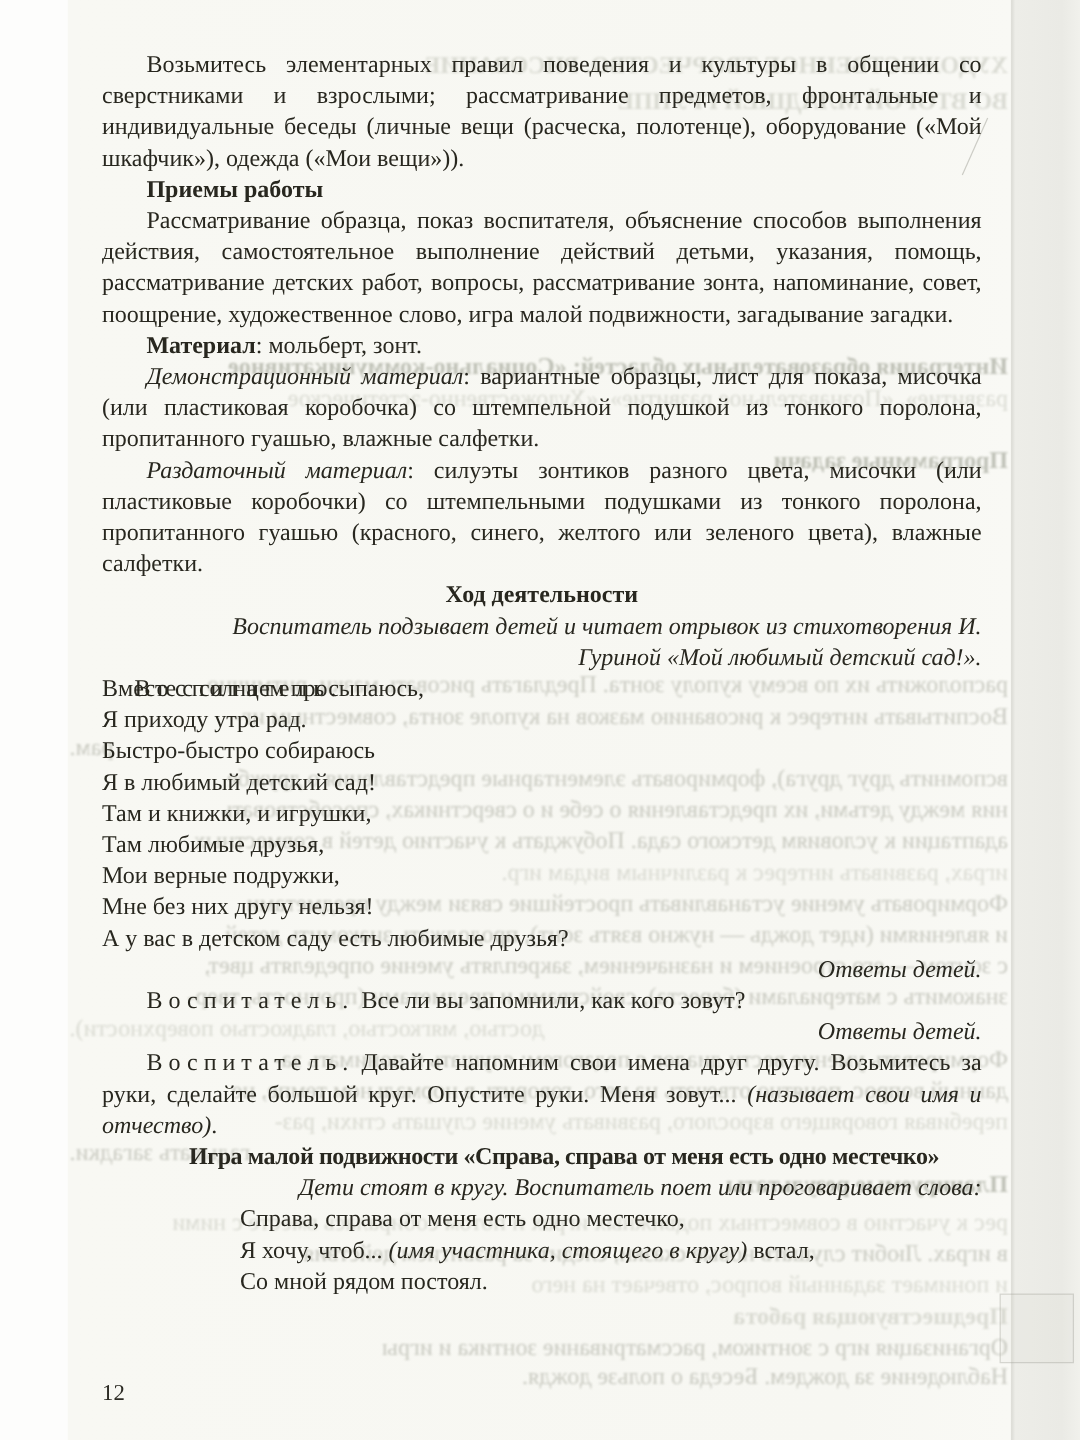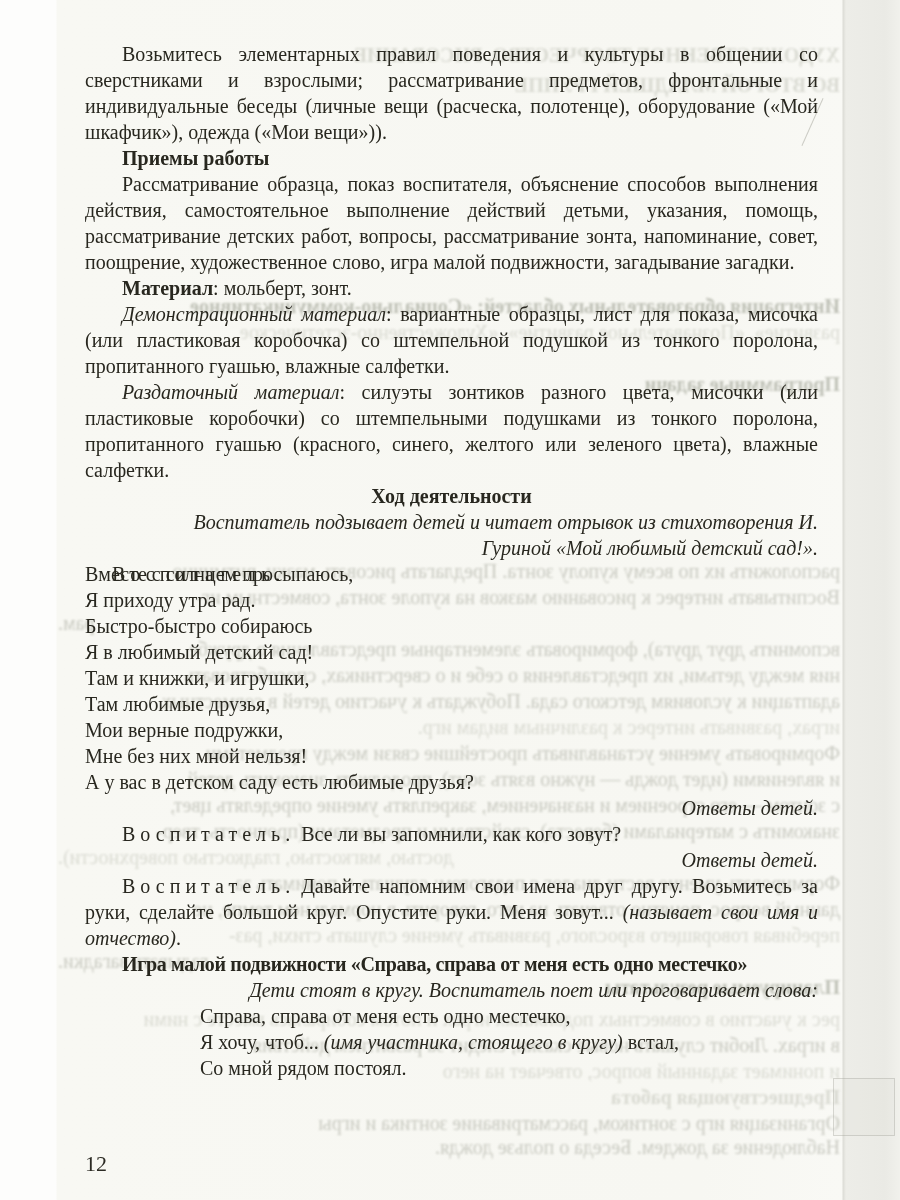--- a/index.html
+++ b/index.html
@@ -30,28 +30,28 @@
     background:rgba(168,168,158,0.55);transform:rotate(24deg);}
   
   .text-col{position:absolute;left:85px;top:41px;width:733px;
     font-size:20px;line-height:26px;}
   .text-col p{margin:0;}
   .indent{text-indent:37px;}
   .just{text-align:justify;}
   .bold{font-weight:bold;}
   .ital{font-style:italic;text-align:right;}
   .center{text-align:center;}
-  .nowrap{white-space:nowrap;letter-spacing:-0.35px;}
+  .nowrap{white-space:nowrap;letter-spacing:-0.35px;text-align:center;}
   .spaced{letter-spacing:5px;margin-right:6px;}
   
   .poem1-wrap{position:relative;}
   .voice-label{position:absolute;left:27px;top:0;letter-spacing:5px;}
   .poem1{}
   .poem2{margin-left:115px;}
-  .page-number{position:absolute;left:85px;top:1151px;font-size:22px;color:#2c2b24;}
+  .page-number{position:absolute;left:85px;top:1151px;font-size:19px;color:#2c2b24;}
 </style>
 </head>
 <body>
 
 <div class="scan-page">
 
   <div class="ghost-layer">
     <div class="ghost gb glite" style="top:44px;">ХУДОЖЕСТВЕННОЕ ТВОРЧЕСТВО. РИСОВАНИЕ</div>
     <div class="ghost gb glite" style="top:74px;">ВО ВТОРОЙ МЛАДШЕЙ ГРУППЕ</div>
     <div class="ghost gb" style="top:295px;">Интеграция образовательных областей: «Социально-коммуникативное</div>
@@ -105,21 +105,21 @@
     <div class="poem1-wrap">
       <span class="voice-label">Воспитатель.</span>
       <div class="poem1">
         <div>Вместе с солнцем просыпаюсь,</div>
         <div>Я приходу утра рад.</div>
         <div>Быстро-быстро собираюсь</div>
         <div>Я в любимый детский сад!</div>
         <div>Там и книжки, и игрушки,</div>
         <div>Там любимые друзья,</div>
         <div>Мои верные подружки,</div>
-        <div>Мне без них мной нельзя!</div>
+        <div>Мне без них другу нельзя!</div>
       </div>
     </div>
 
     <p>А у вас в детском саду есть любимые друзья?</p>
 
     <p class="indent ital">Ответы детей.</p>
 
     <p class="indent"><span class="spaced">Воспитатель.</span><span>Все ли вы запомнили, как кого зовут?</span></p>
 
     <p class="indent ital">Ответы детей.</p>

